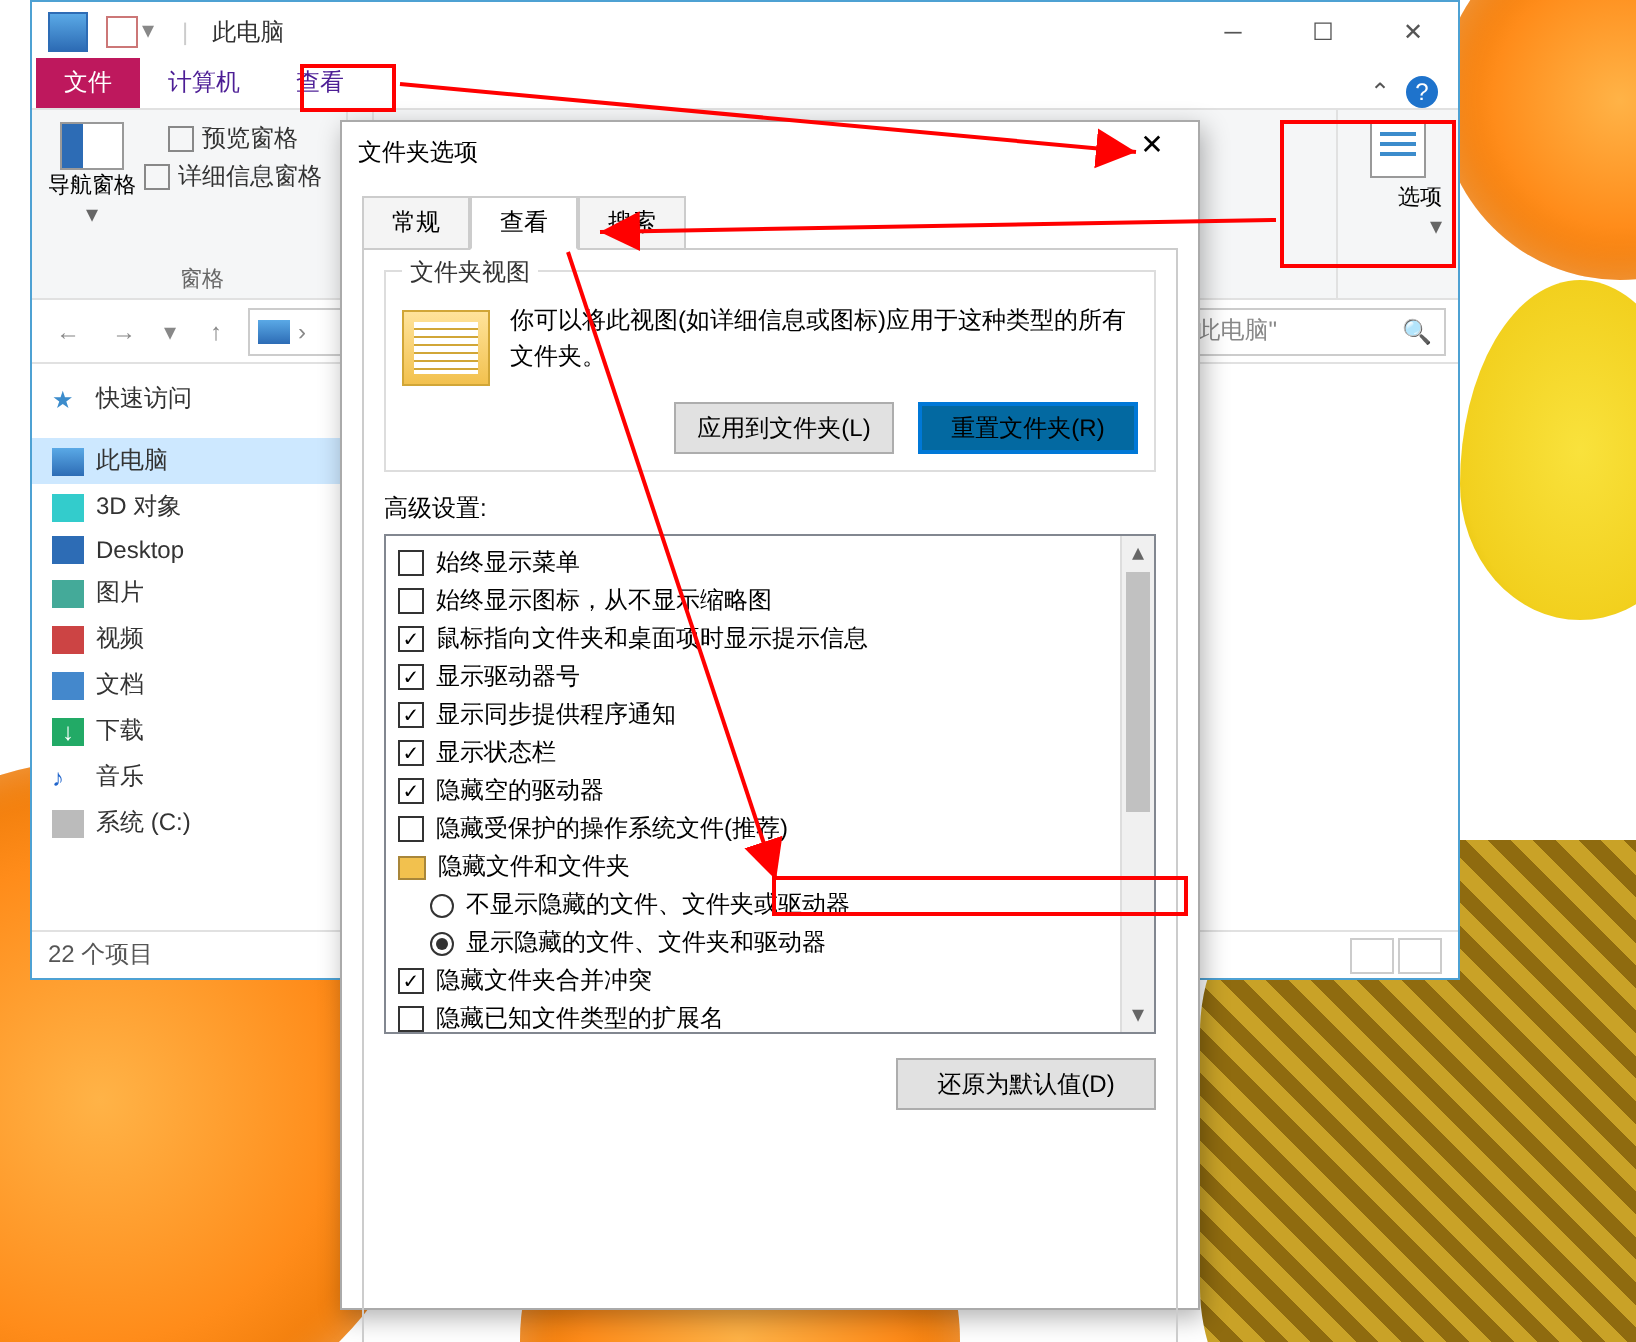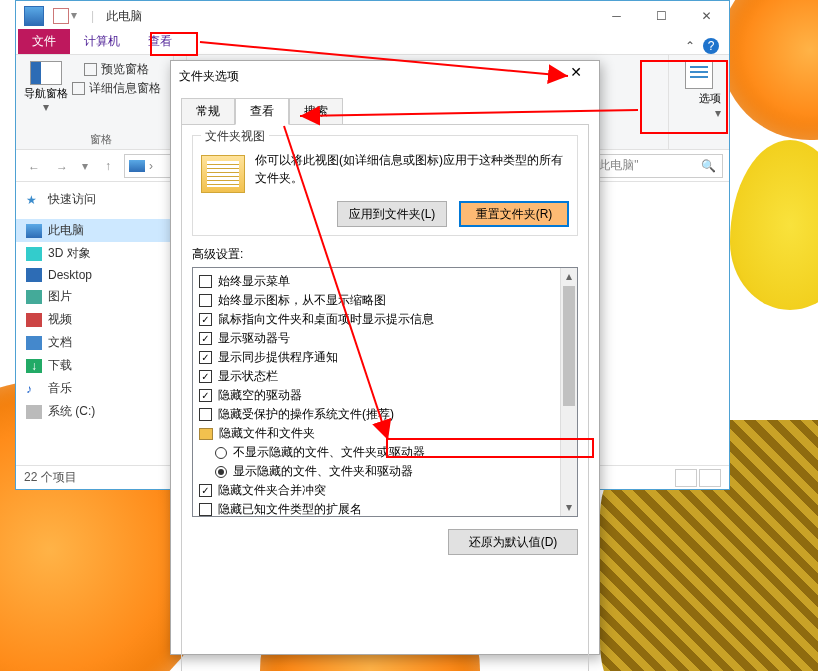--- a/index.html
+++ b/index.html
@@ -71,21 +71,21 @@
 .dialog .dlg-tabs .dtab.active { background: #fff; border-bottom: 1px solid #fff; }
 .dialog .dlg-body { border: 1px solid #ccc; margin: 0 10px 10px; padding: 10px; height: 566px; }
 .fieldset { border: 1px solid #ddd; padding: 8px; margin-bottom: 10px; }
 .fieldset .legend { font-size: 12px; color: #333; position: relative; top: -16px; background: #fff; display: inline-block; padding: 0 4px; }
 .folderview-row { display: flex; align-items: flex-start; gap: 10px; margin-top: -10px; }
 .folderview-row .folder-icon { width: 44px; height: 38px; background: linear-gradient(#ffe39b,#f2c14e); border: 1px solid #d1a637; margin-top: 4px; position: relative; }
 .folderview-row .folder-icon::after { content: ""; position: absolute; inset: 5px; background: repeating-linear-gradient(#fff 0 3px, #d1a637 3px 4px); }
 .folderview-row .fv-text { flex: 1; font-size: 12px; line-height: 1.5; }
 .fv-buttons { display: flex; justify-content: flex-end; gap: 12px; margin-top: 8px; }
 .btn { min-width: 110px; height: 26px; border: 1px solid #adadad; background: #e1e1e1; padding: 0 10px; font-size: 12px; }
-.btn.primary { border: 2px solid #0078d7; background: #fdba74; }
+.btn.primary { border: 2px solid #0078d7; background: #0369a1; }
 .adv-label { font-size: 12px; margin-bottom: 4px; }
 .adv-list { border: 1px solid #828790; height: 250px; overflow-y: hidden; padding: 4px; position: relative; }
 .adv-list .row { display: flex; align-items: center; gap: 6px; padding: 1px 2px; font-size: 12px; white-space: nowrap; }
 .adv-list .row .box { width: 13px; height: 13px; border: 1px solid #333; display: inline-flex; align-items: center; justify-content: center; font-size: 10px; flex-shrink: 0; }
 .adv-list .row.indent1 { padding-left: 18px; text-align: center; }
 .adv-list .row .radio { width: 12px; height: 12px; border: 1px solid #333; border-radius: 50%; display: inline-flex; align-items: center; justify-content: center; flex-shrink: 0; }
 .adv-list .row .radio.on::after { content: ""; width: 6px; height: 6px; background: #333; border-radius: 50%; }
 .adv-list .row .folder-mini { width: 14px; height: 12px; background: #f2c14e; border: 1px solid #a8863a; flex-shrink: 0; }
 .adv-list .scrollbar { position: absolute; right: 0; top: 0; bottom: 0; width: 17px; background: #f0f0f0; border-left: 1px solid #ddd; }
 .adv-list .scrollbar .thumb { position: absolute; left: 2px; right: 2px; top: 18px; height: 120px; background: #c1c1c1; }

